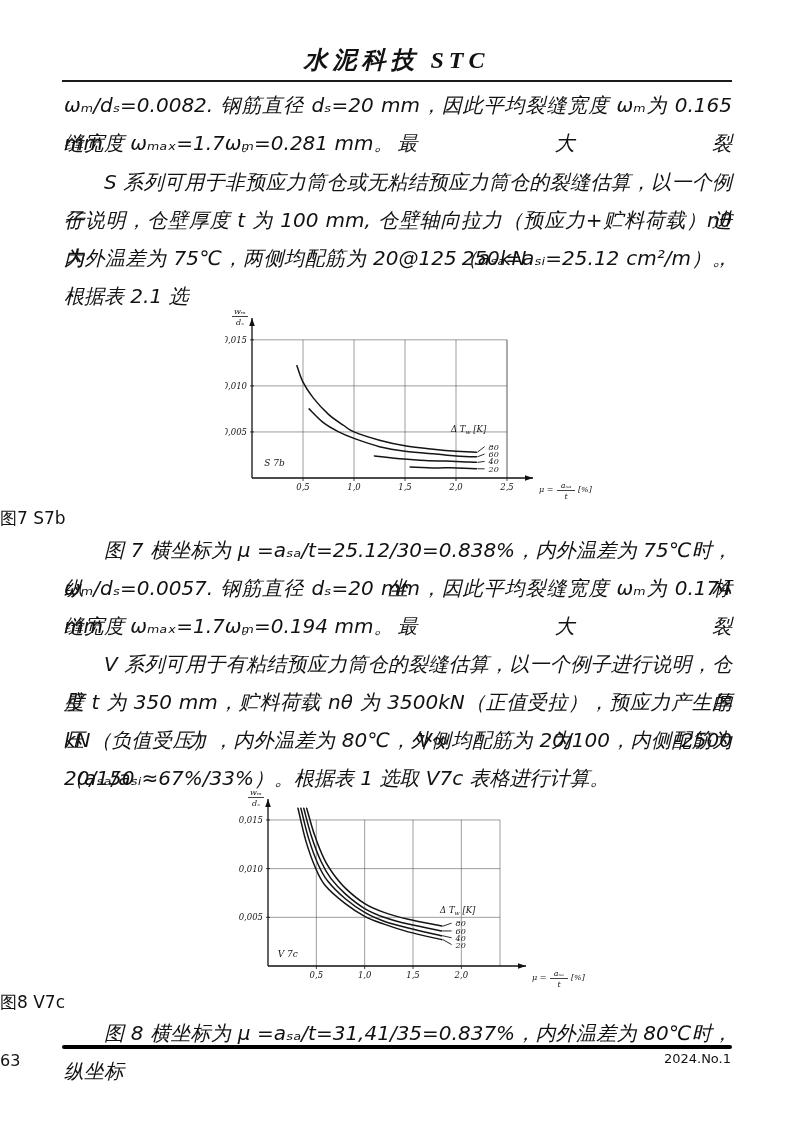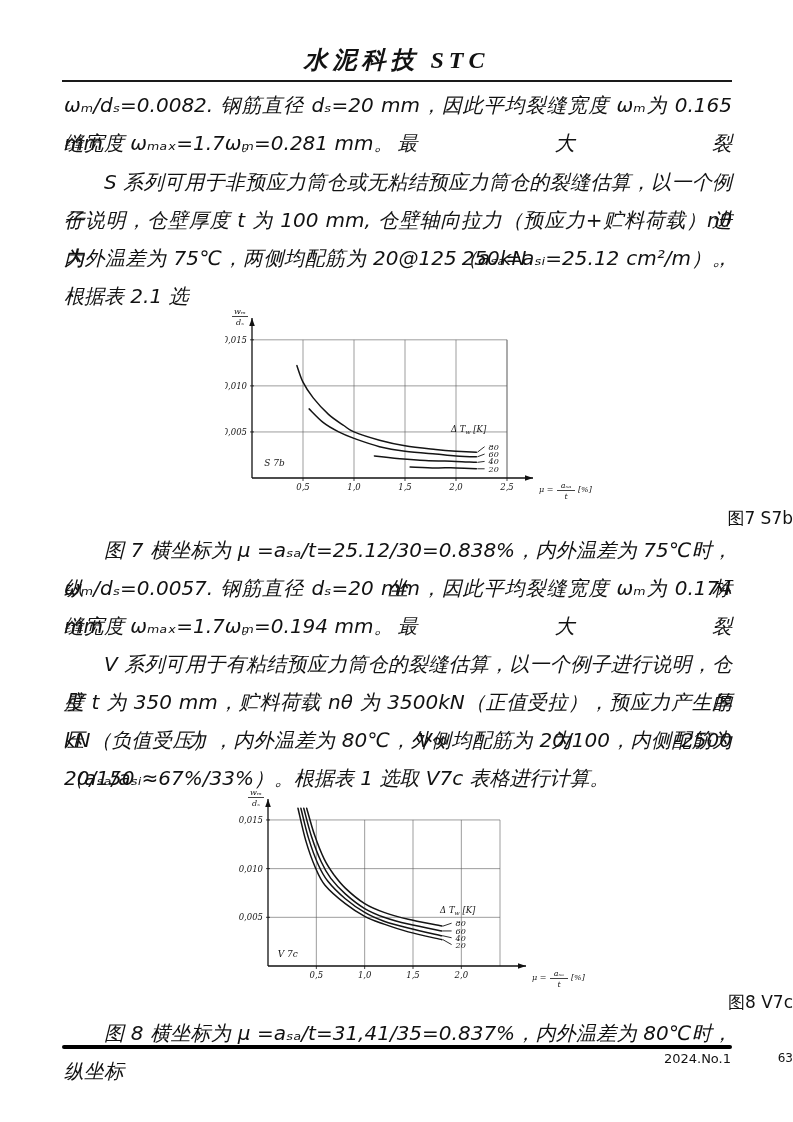--- a/index.html
+++ b/index.html
@@ -6,26 +6,26 @@
   .page{position:relative;width:793px;height:1122px;background:#ffffff;overflow:hidden;
         font-family:"DejaVu Sans","DejaVu Serif",sans-serif;color:#121212;}
   .title{position:absolute;top:44px;left:0;width:793px;text-align:center;
          font-family:Liberation Serif, serif;font-style:italic;font-weight:bold;
          font-size:24px;letter-spacing:5px;}
   .rule{position:absolute;top:80px;left:62px;width:670px;height:2px;background:#1a1a1a;}
   .para{position:absolute;left:64px;width:668px;font-size:20px;line-height:38px;font-style:italic;}
   .para .line{text-align:justify;text-align-last:justify;height:38px;overflow:visible;}
   .para .line:last-child{text-align-last:left;}
   .para.indent .line:first-child{text-indent:40px;}
-  .caption{position:absolute;left:0;width:793px;text-align:right;font-size:17px;}
+  .caption{position:absolute;left:0;width:793px;text-align:left;font-size:17px;}
   svg.chart{position:absolute;}
   #chart0{left:225px;top:306px;}
   #chart1{left:233px;top:785px;}
   .footer-line{position:absolute;left:62px;top:1045px;width:670px;height:4px;background:#000;border-radius:2px;}
-  .page-num{position:absolute;top:1051px;left:0;width:793px;text-align:right;font-size:12px;}
+  .page-num{position:absolute;top:1051px;left:0;width:705px;text-align:left;font-size:16px;}
   .issue{position:absolute;top:1051px;right:62px;font-size:13px;}
   
   svg.chart text{font-family:"DejaVu Serif",serif;fill:#161616;}
   svg.chart .grid{stroke:#5a5a5a;stroke-width:0.6;}
   svg.chart .axis{stroke:#111;stroke-width:1.3;}
   svg.chart .thin{stroke:#111;stroke-width:0.8;}
   svg.chart .arrowhead{fill:#111;stroke:none;}
   svg.chart .curve{fill:none;stroke:#141414;stroke-width:1.5;stroke-linecap:round;}
   svg.chart .conn{stroke:#141414;stroke-width:0.9;}
   svg.chart .tick{font-size:8.5px;font-style:italic;text-anchor:middle;}

